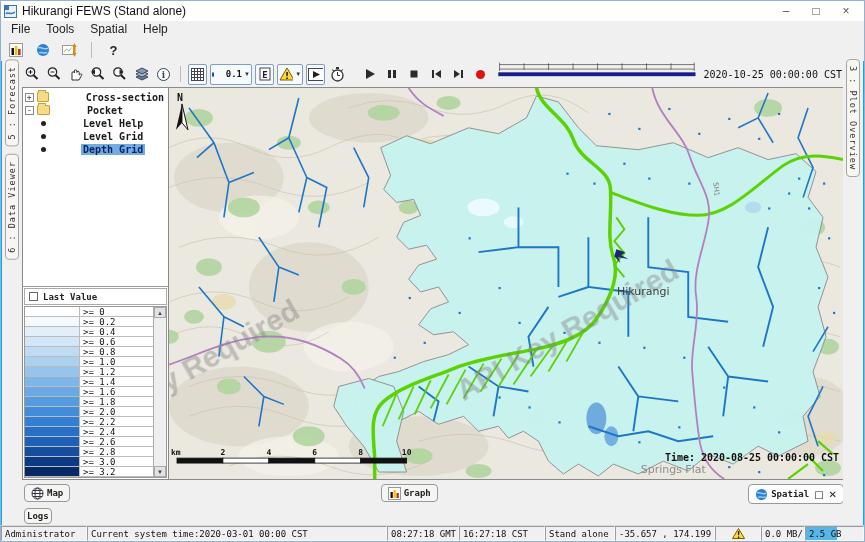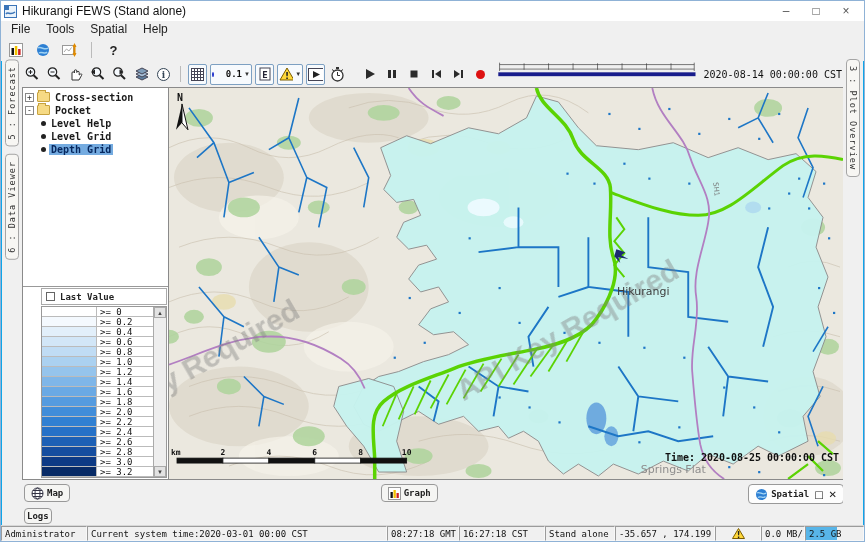--- a/index.html
+++ b/index.html
@@ -37,24 +37,24 @@
   .main-row{height:397px;display:flex;}
   .left-panel{width:147px;display:flex;flex-direction:column;border:1px solid #8a8a8a;background:#fff;height:393px;}
   .tree-box{height:204px;overflow:hidden;border-bottom:1px solid #999;font:bold 10px "DejaVu Sans Mono",monospace;color:#1a1a1a;padding:3px 2px;}
   .tree-row{display:flex;align-items:center;gap:3px;height:12px;margin-bottom:1px;}
   .tree-row.child{padding-left:16px;}
   .tree-exp{width:9px;height:9px;border:1px solid #888;background:#fff;font:8px "DejaVu Sans Mono",monospace;
     display:flex;align-items:center;justify-content:center;color:#333;}
   .tree-folder{width:13px;height:10px;background:#f6da84;border:1px solid #c7a23f;border-radius:1px;position:relative;}
   .tree-folder:before{content:"";position:absolute;top:-3px;left:0;width:6px;height:2px;background:#f6da84;border:1px solid #c7a23f;border-bottom:none;}
   .tree-bullet{width:5px;height:5px;border-radius:50%;background:#222;flex:none;}
-  .tree-label{padding:0 2px;white-space:nowrap;}
+  .tree-label{padding:0 2px;white-space:nowrap;margin-left:32px;}
   .tree-label.selected{background:#74abe0;color:#06275e;}
   
-  .legend{flex:1;display:flex;flex-direction:column;background:#fff;padding:1px;margin-left:17px;}
+  .legend{flex:1;display:flex;flex-direction:column;background:#fff;padding:1px;}
   .legend-check{height:17px;border:1px solid #aaa;display:flex;align-items:center;gap:5px;padding:0 4px;
     font:bold 9px "DejaVu Sans Mono",monospace;color:#222;margin-bottom:1px;}
   .checkbox{width:9px;height:9px;border:1px solid #666;background:#fff;}
   .legend-table{flex:1;border:1px solid #999;display:flex;overflow:hidden;}
   .legend-rows{flex:1;overflow:hidden;}
   .legend-row{height:10px;display:flex;border-bottom:1px solid #bbb;}
   .legend-swatch{width:55px;border-right:1px solid #bbb;}
   .legend-label{flex:1;font:9px "DejaVu Sans Mono",monospace;color:#111;padding-left:3px;line-height:10px;white-space:nowrap;}
   .legend-scroll{width:13px;border-left:1px solid #aaa;background:#eee;display:flex;flex-direction:column;justify-content:space-between;}
   .scroll-btn{height:11px;border:1px solid #aaa;background:#e2e2e2;font-size:6px;color:#444;display:flex;align-items:center;justify-content:center;}
@@ -263,21 +263,21 @@
         <line x1="42" y1="2" x2="42" y2="12" stroke="#333"></line>
           <line x1="80" y1="2" x2="80" y2="12" stroke="#333"></line>
         <line x1="118" y1="2" x2="118" y2="12" stroke="#333"></line>
           <line x1="156" y1="2" x2="156" y2="12" stroke="#333"></line>
         <line x1="194" y1="2" x2="194" y2="12" stroke="#333"></line>
           <line x1="232" y1="2" x2="232" y2="12" stroke="#333"></line>
         <line x1="270" y1="2" x2="270" y2="12" stroke="#333"></line>
         <rect x="2" y="16" width="306" height="6" fill="#181c8c"></rect>
       </svg>
     </div>
-    <div class="tb-datetime">2020-08-14 00:00:00 CST</div>
+    <div class="tb-datetime">2020-10-25 00:00:00 CST</div>
   </div>
 
   <div class="vstrip left">
     <div class="vtab flip">5 : Forecast</div>
     <div class="vtab flip">6 : Data Viewer</div>
   </div>
   <div class="vstrip right">
     <div class="vtab">3 : Plot Overview</div>
   </div>
 

